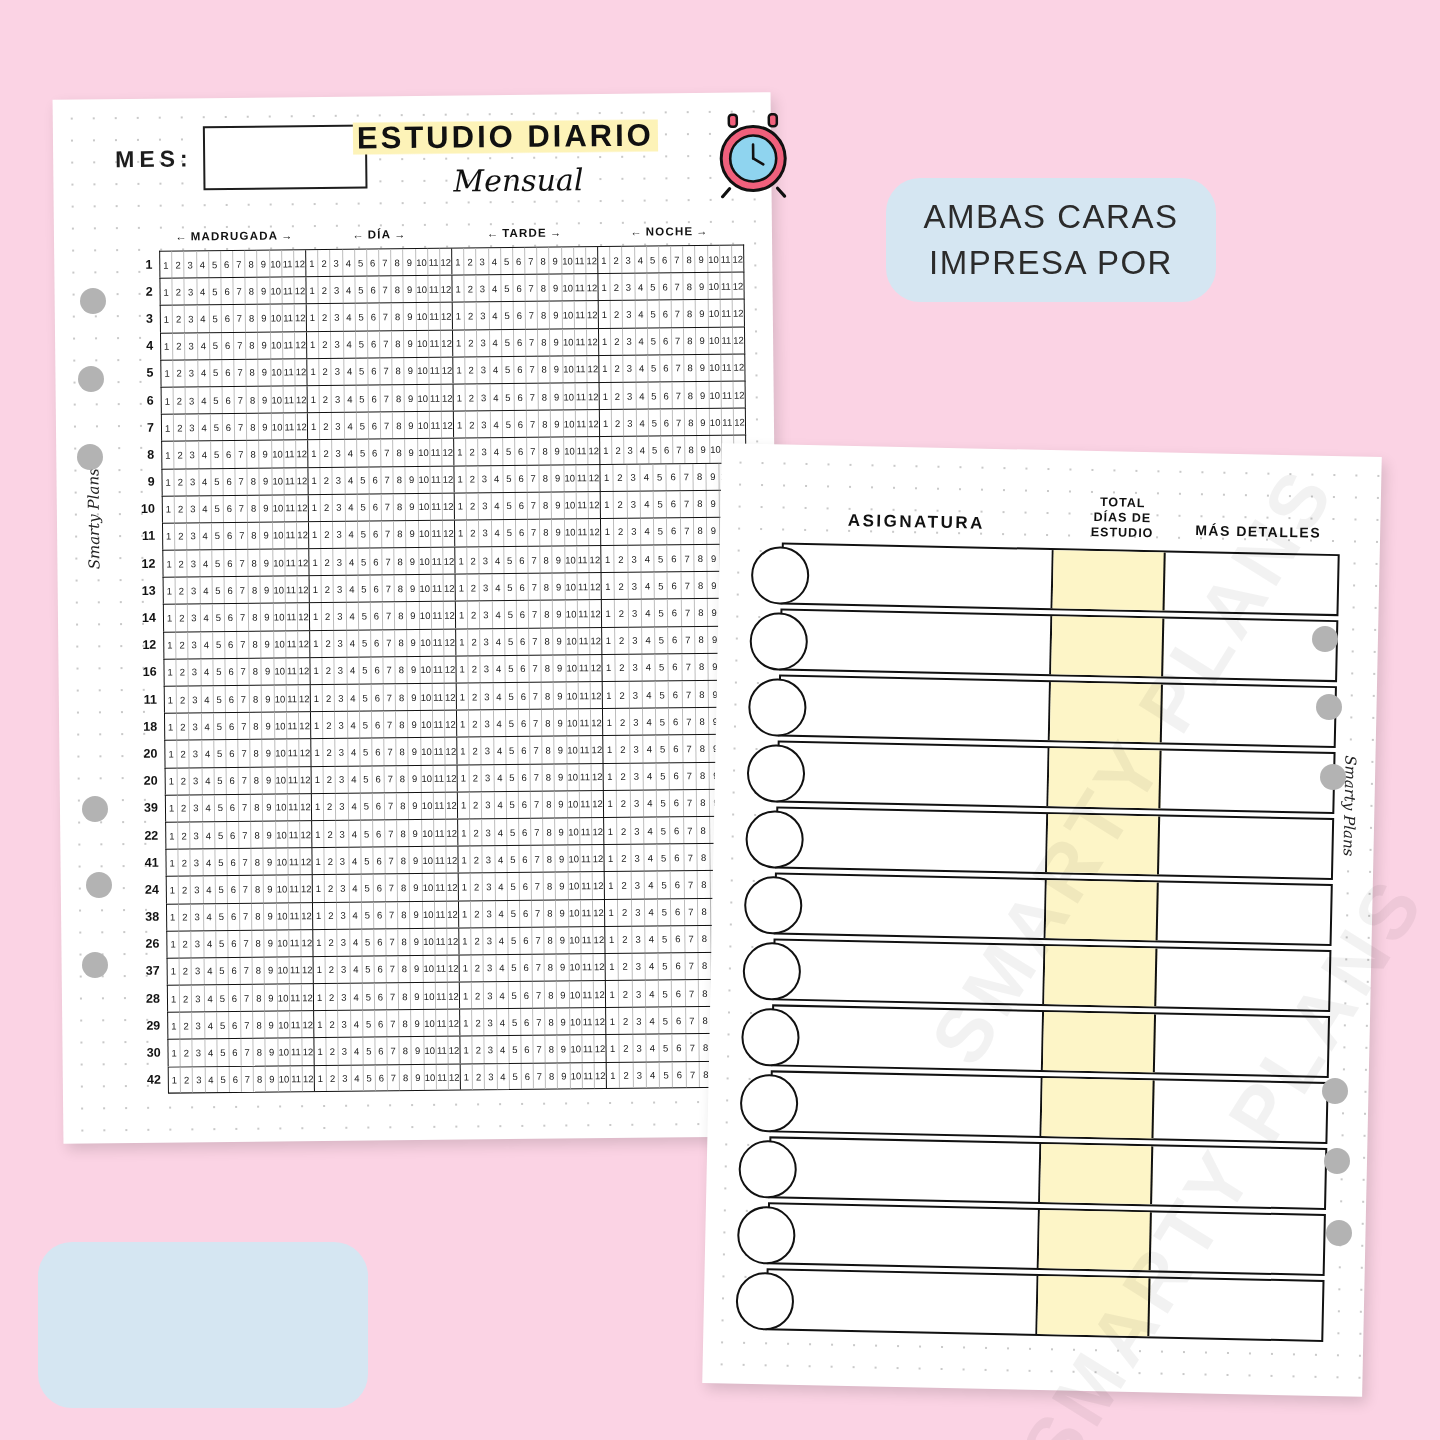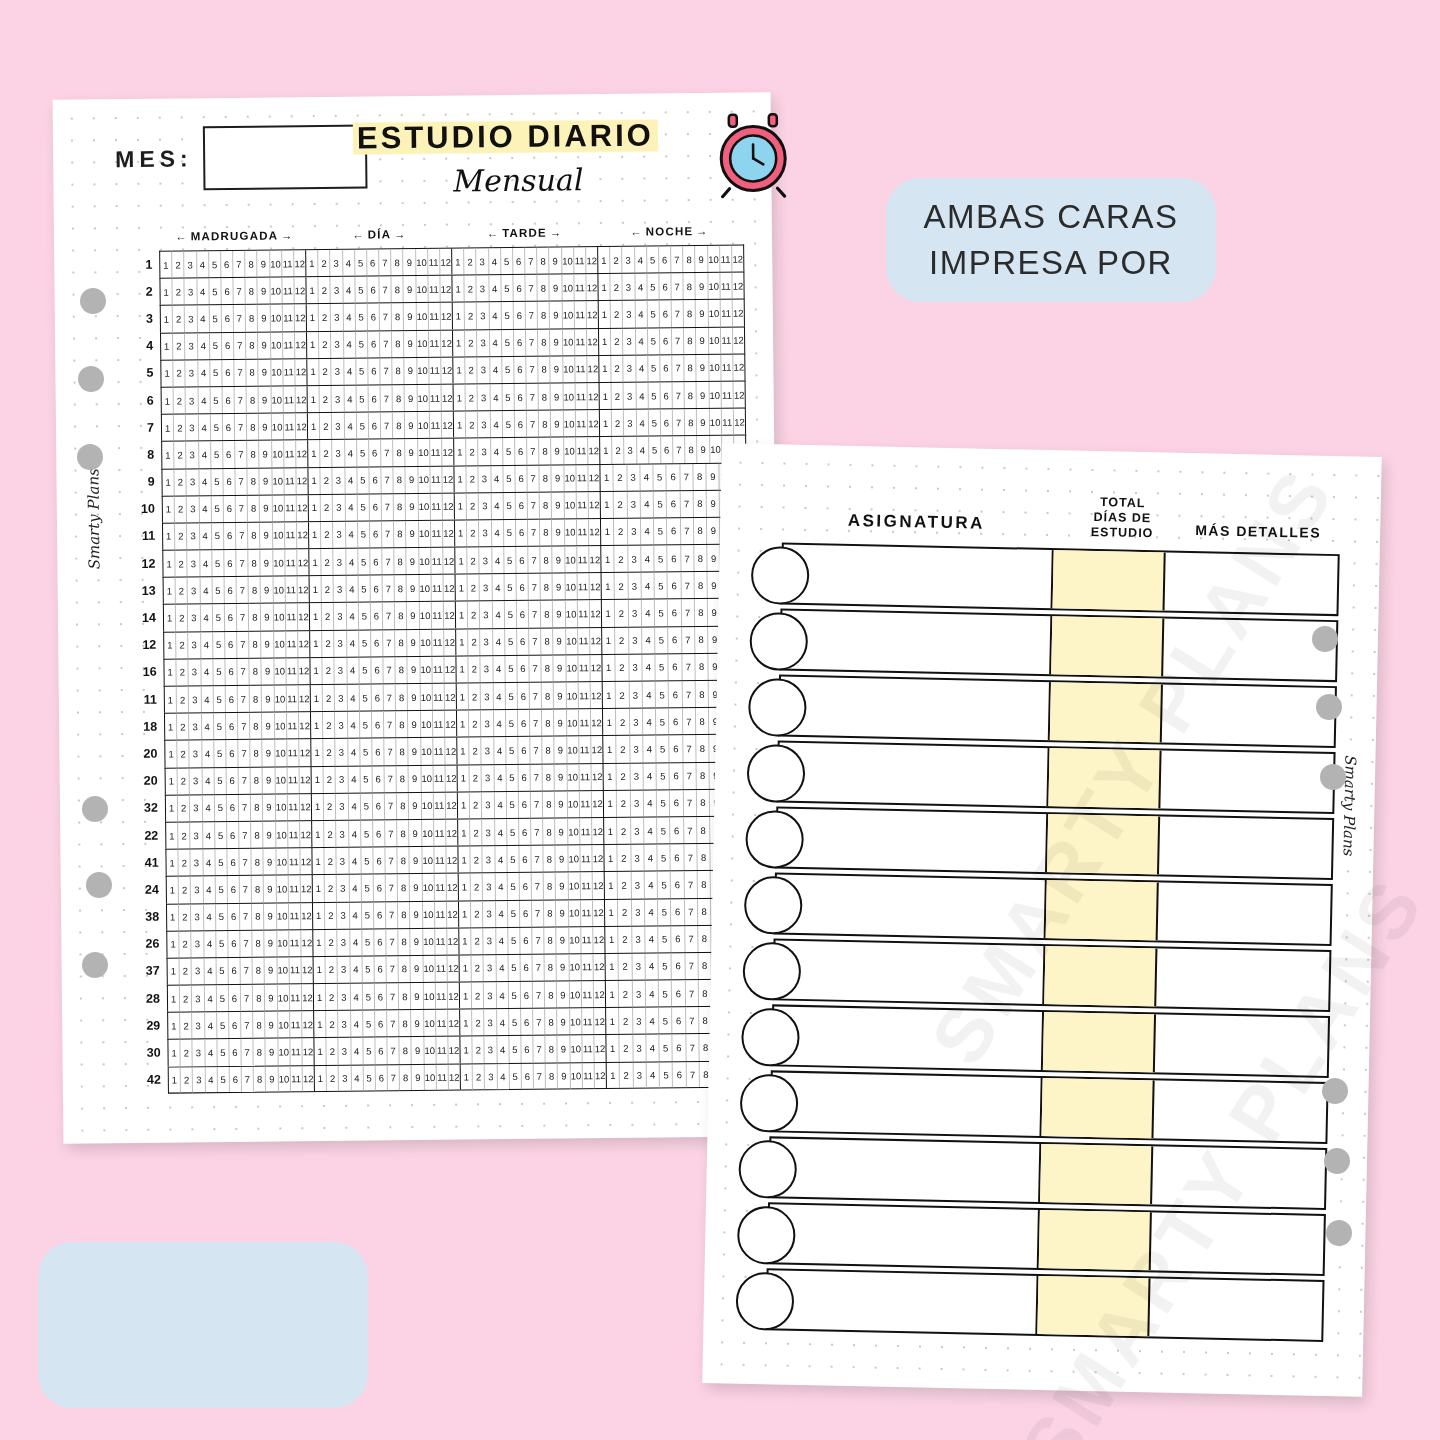--- a/index.html
+++ b/index.html
@@ -1570,21 +1570,21 @@
             <div class="cell">6</div>
             <div class="cell">7</div>
             <div class="cell">8</div>
             <div class="cell">9</div>
             <div class="cell">10</div>
             <div class="cell">11</div>
           </div>
         </div>
       </div>
       <div class="row">
-        <div class="row-num">32</div>
+        <div class="row-num">39</div>
         <div class="row-cells">
           <div class="blk">
             <div class="cell">1</div>
             <div class="cell">2</div>
             <div class="cell">3</div>
             <div class="cell">4</div>
             <div class="cell">5</div>
             <div class="cell">6</div>
             <div class="cell">7</div>
             <div class="cell">8</div>

